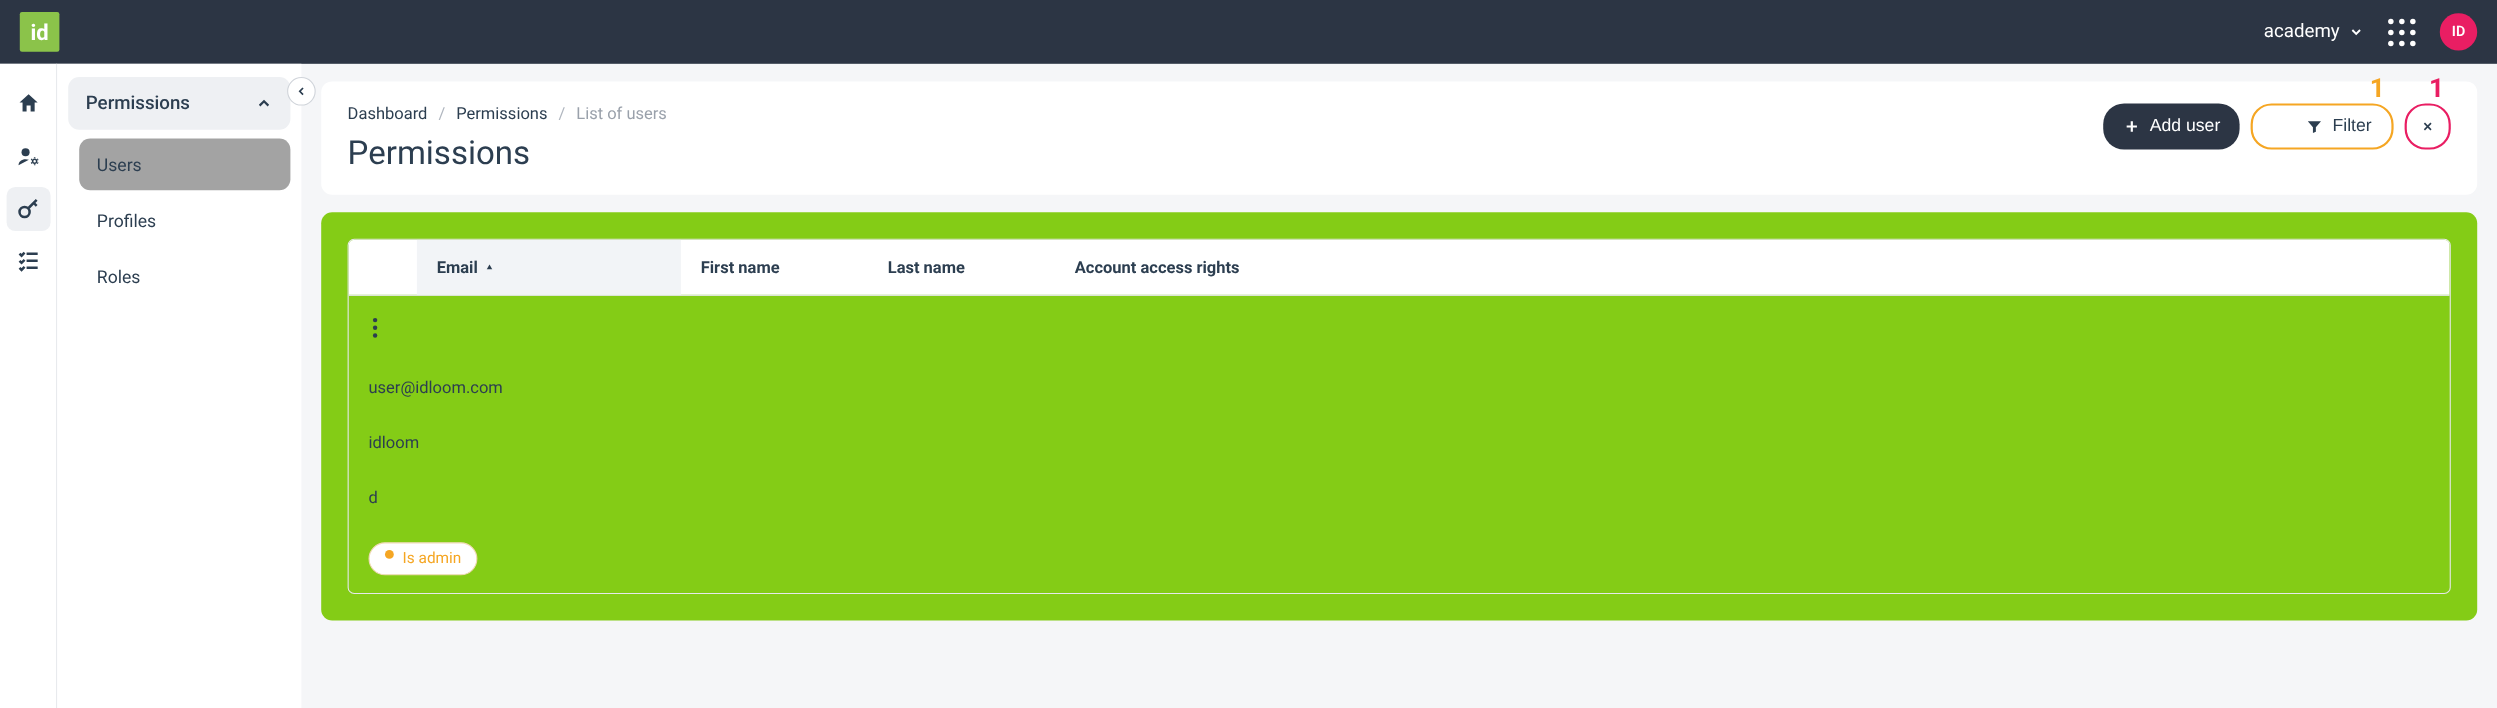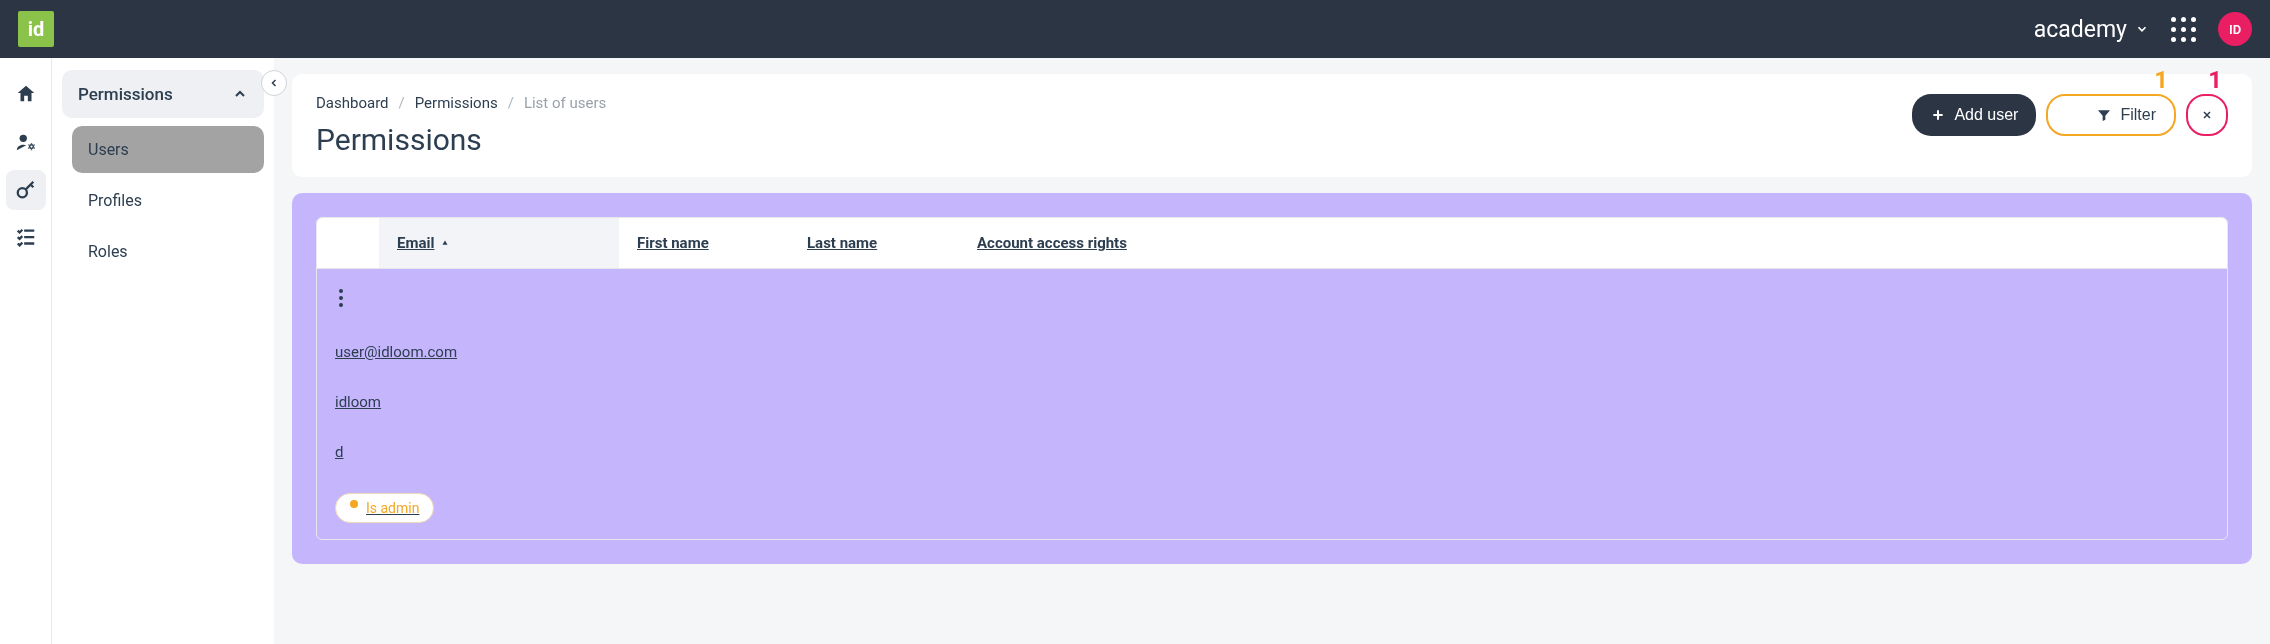--- a/index.html
+++ b/index.html
@@ -2,21 +2,21 @@
 <html><head>
   <meta charset="utf-8">
   <style>
     * { box-sizing: border-box; margin: 0; padding: 0; }
     body { font-family: -apple-system, BlinkMacSystemFont, "Segoe UI", Roboto, sans-serif; background: #f5f6f8; color: #2c3e50; }
     
     .topbar { background: #2c3544; height: 58px; display: flex; align-items: center; justify-content: space-between; padding: 13px 18px; }
     .logo { width: 36px; height: 36px; background: #8bc34a; display: flex; align-items: center; justify-content: center; border-radius: 2px; }
     .logo-text { color: #fff; font-weight: bold; font-size: 20px; }
     .topbar-right { display: flex; align-items: center; gap: 22px; }
-    .account-dropdown { color: #fff; font-size: 23px; display: flex; align-items: center; gap: 8px; cursor: pointer; }
+    .account-dropdown { color: #fff; font-size: 17px; display: flex; align-items: center; gap: 8px; cursor: pointer; }
     .apps-grid { display: grid; grid-template-columns: repeat(3, 5px); grid-template-rows: repeat(3, 5px); gap: 5px; cursor: pointer; }
     .apps-grid span { background: #fff; border-radius: 50%; width: 5px; height: 5px; }
     .avatar { width: 34px; height: 34px; background: #e91e63; border-radius: 50%; display: flex; align-items: center; justify-content: center; color: #fff; font-size: 13px; font-weight: 600; cursor: pointer; }
     
     .layout { display: flex; height: calc(100vh - 58px); }
     .icon-rail { width: 52px; background: #fff; border-right: 1px solid #e6e8ec; display: flex; flex-direction: column; align-items: center; padding-top: 16px; gap: 8px; }
     .rail-item { width: 40px; height: 40px; display: flex; align-items: center; justify-content: center; border-radius: 8px; cursor: pointer; color: #2c3e50; }
     .rail-item.active { background: #eef0f3; }
     
     .sidebar { width: 222px; background: #fff; padding: 12px 10px; position: relative; }
@@ -35,21 +35,21 @@
     .page-title { font-size: 30px; font-weight: 400; color: #2c3e50; }
     .header-actions { display: flex; align-items: center; gap: 10px; position: relative; }
     .btn { height: 42px; padding: 0 18px; border-radius: 19px; display: flex; align-items: center; gap: 8px; font-size: 16px; font-weight: 500; cursor: pointer; border: none; }
     .btn-primary { background: #2c3544; color: #fff; }
     .btn-outline-orange { background: #fff; border: 2px solid #f5a623; color: #2c3e50; padding-left: 48px; }
     .btn-outline-pink { background: #fff; border: 2px solid #e91e63; color: #2c3e50; width: 42px; padding: 0; justify-content: center; }
     .annot { position: absolute; top: -28px; font-size: 24px; font-weight: 700; }
     .annot.orange { color: #f5a623; }
     .annot.pink { color: #e91e63; }
     
-    .table-card { background: #c4b5fd; border-radius: 10px; padding: 24px; text-decoration: underline; }
+    .table-card { background: #84cc16; border-radius: 10px; padding: 24px; }
     .table { width: 100%; border: 1px solid #e6e8ec; border-radius: 6px; overflow: hidden; }
     .thead { display: flex; background: #fff; }
     .th { padding: 16px 18px; font-weight: 700; font-size: 15px; display: flex; align-items: center; gap: 6px; }
     .th.sorted { background: #f2f4f7; }
     .col-actions { width: 62px; }
     .col-email { width: 240px; }
     .col-first { width: 170px; }
     .col-last { width: 170px; }
     .col-rights { flex: 1; align-items: flex-end; }
     .trow { display: flex; border-top: 1px solid #e6e8ec; flex-direction: column; }

